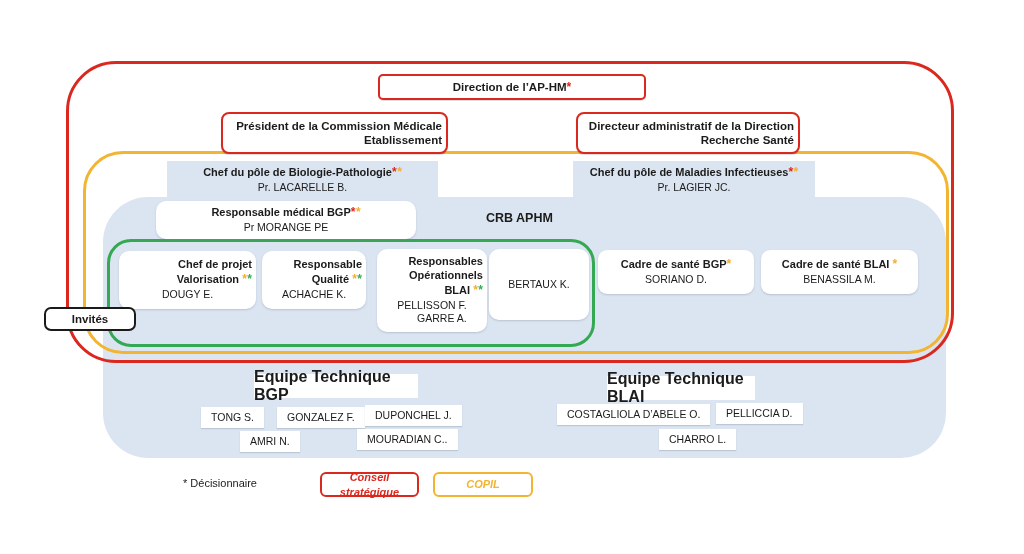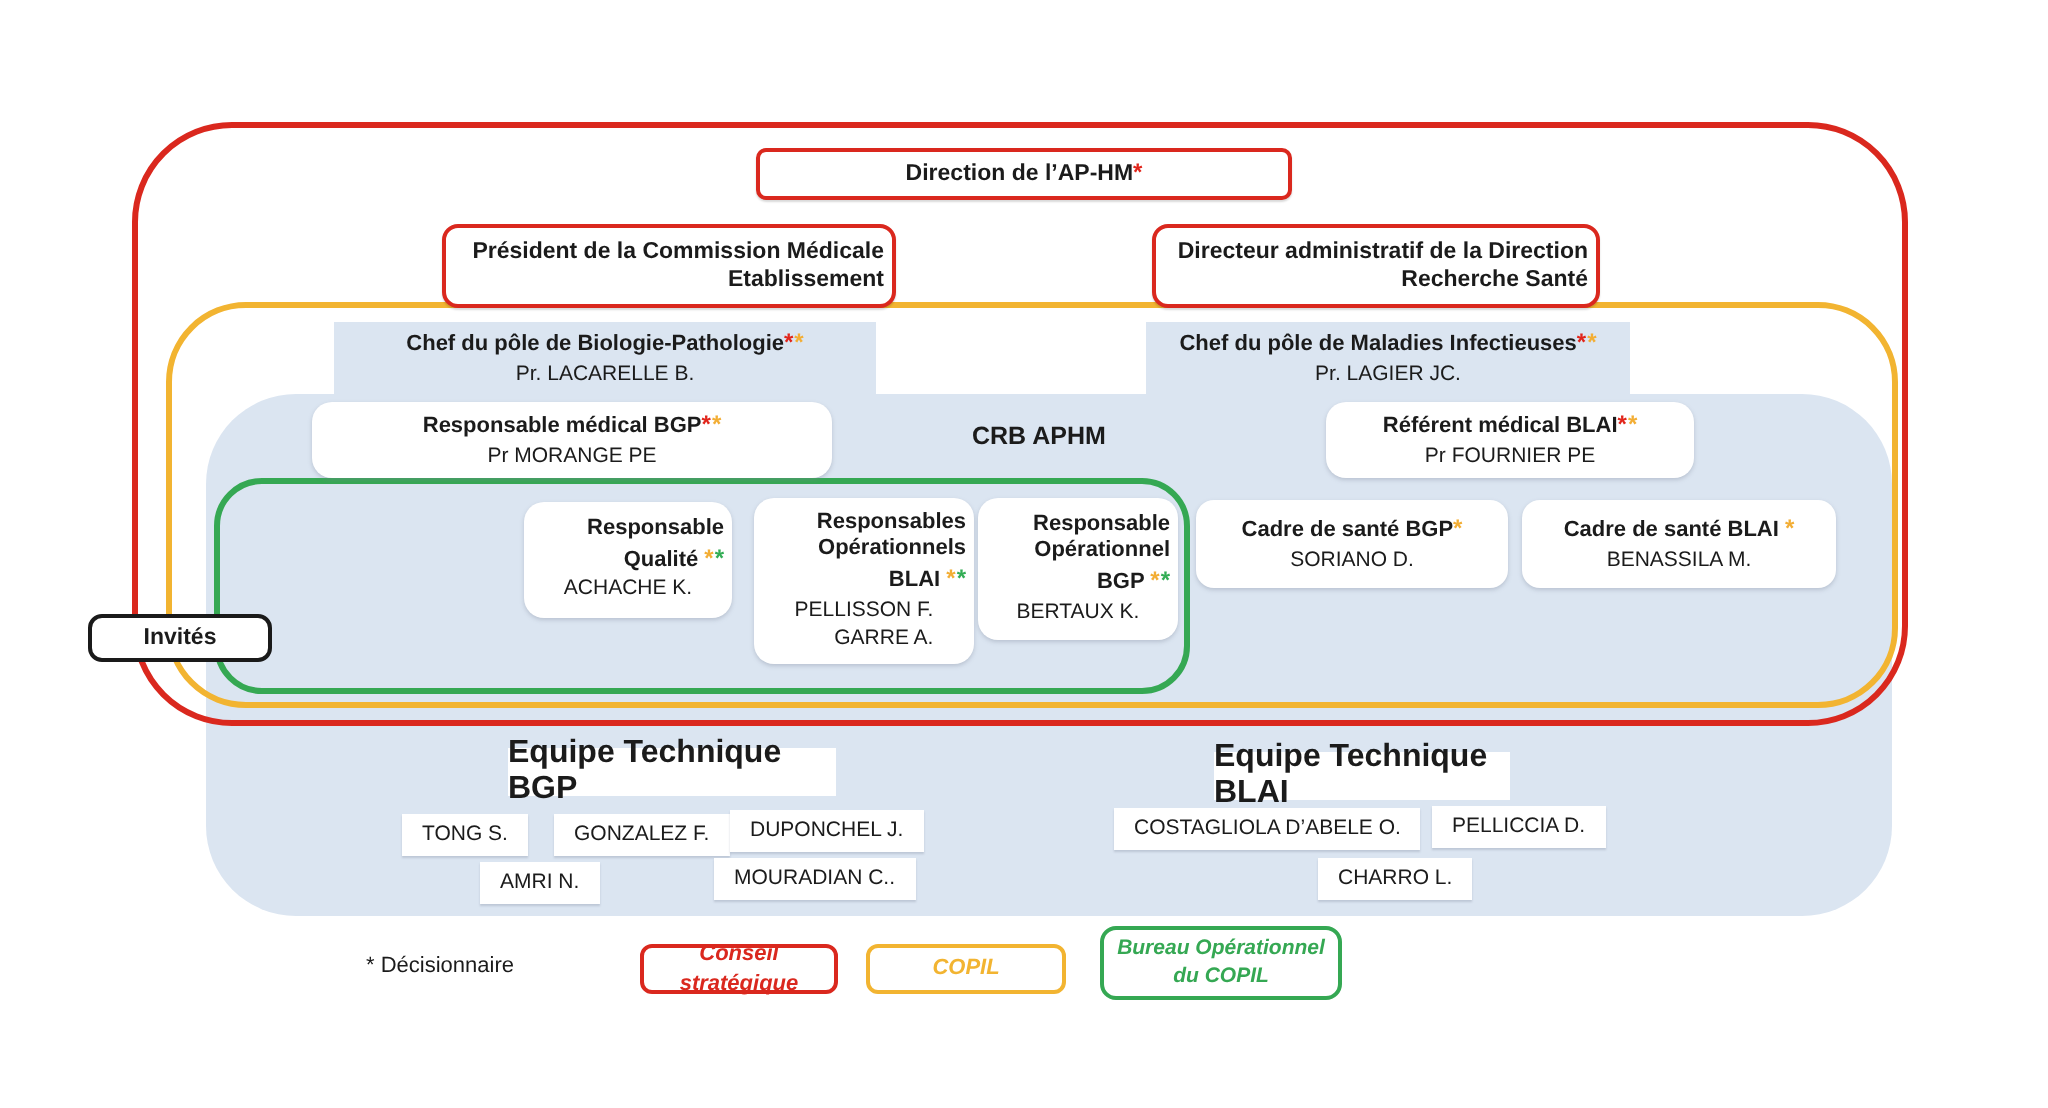--- a/index.html
+++ b/index.html
@@ -67,39 +67,38 @@
     <div class="cn">Pr. LAGIER JC.</div>
   </div>
 
   <div class="card white z20" style="left:156px;top:201px;width:260px;height:38px;border-radius:10px;">
     <div class="ct"><span>Responsable médical BGP</span><span class="stars"><span class="star" style="color: rgb(225, 37, 27);">*</span><span class="star" style="color: rgb(243, 174, 53);">*</span></span></div>
     <div class="cn">Pr  MORANGE PE</div>
   </div>
 
   <div class="crb-title z20" style="left:486px;top:211px;">CRB APHM</div>
 
-  <div class="card white z20" style="left:663px;top:201px;width:184px;height:38px;border-radius:10px;">
-    <div class="ct"><span>Référent médical BLAI</span><span class="stars"><span class="star" style="color: rgb(225, 37, 27);">*</span><span class="star" style="color: rgb(243, 174, 53);">*</span></span></div>
-    <div class="cn">Pr  FOURNIER PE</div>
+
+  <div class="card white z20" style="left:119px;top:251px;width:137px;height:58px;border-radius:10px;">
+    <div class="ct"><span>Chef de projet Valorisation </span><span class="stars"><span class="star" style="color: rgb(243, 174, 53);">*</span><span class="star" style="color: rgb(51, 173, 85);">*</span></span></div>
+    <div class="cn">DOUGY E.</div>
   </div>
-
 
   <div class="card white z20" style="left:262px;top:251px;width:104px;height:58px;border-radius:10px;">
     <div class="ct"><span>Responsable Qualité </span><span class="stars"><span class="star" style="color: rgb(243, 174, 53);">*</span><span class="star" style="color: rgb(51, 173, 85);">*</span></span></div>
     <div class="cn">ACHACHE K.</div>
   </div>
 
   <div class="card white z20" style="left:377px;top:249px;width:110px;height:83px;border-radius:10px;">
     <div class="ct"><span>Responsables Opérationnels BLAI </span><span class="stars"><span class="star" style="color: rgb(243, 174, 53);">*</span><span class="star" style="color: rgb(51, 173, 85);">*</span></span></div>
     <div class="cn">PELLISSON F.
 GARRE A.</div>
   </div>
 
   <div class="card white z20" style="left:489px;top:249px;width:100px;height:71px;border-radius:10px;">
-    <div class="ct"><span>Responsable Opérationnel BGP </span><span class="stars"><span class="star" style="color: rgb(243, 174, 53);">*</span><span class="star" style="color: rgb(51, 173, 85);">*</span></span></div>
     <div class="cn">BERTAUX K.</div>
   </div>
 
   <div class="card white z20" style="left:598px;top:250px;width:156px;height:44px;border-radius:9px;">
     <div class="ct"><span>Cadre de santé BGP</span><span class="stars"><span class="star" style="color: rgb(243, 174, 53);">*</span></span></div>
     <div class="cn">SORIANO D.</div>
   </div>
 
   <div class="card white z20" style="left:761px;top:250px;width:157px;height:44px;border-radius:9px;">
     <div class="ct"><span>Cadre de santé BLAI </span><span class="stars"><span class="star" style="color: rgb(243, 174, 53);">*</span></span></div>
@@ -123,17 +122,14 @@
   <div class="plain-text" style="left:183px;top:477px;">* Décisionnaire</div>
 
   <div class="legend-box" style="left: 320px; top: 472px; width: 99px; height: 25px; border-radius: 6px; border-color: rgb(218, 40, 30);">
     <span class="legend-text" style="color: rgb(218, 40, 30);">Conseil stratégique</span>
   </div>
 
   <div class="legend-box" style="left: 433px; top: 472px; width: 100px; height: 25px; border-radius: 6px; border-color: rgb(242, 180, 49);">
     <span class="legend-text" style="color: rgb(242, 180, 49);">COPIL</span>
   </div>
 
-  <div class="legend-box" style="left: 550px; top: 463px; width: 121px; height: 37px; border-radius: 8px; padding: 0px 4px; border-color: rgb(53, 168, 83);">
-    <span class="legend-text" style="font-size: 10.5px; color: rgb(53, 168, 83);">Bureau Opérationnel du COPIL</span>
-  </div>
 
 </div>
 
 </body></html>

